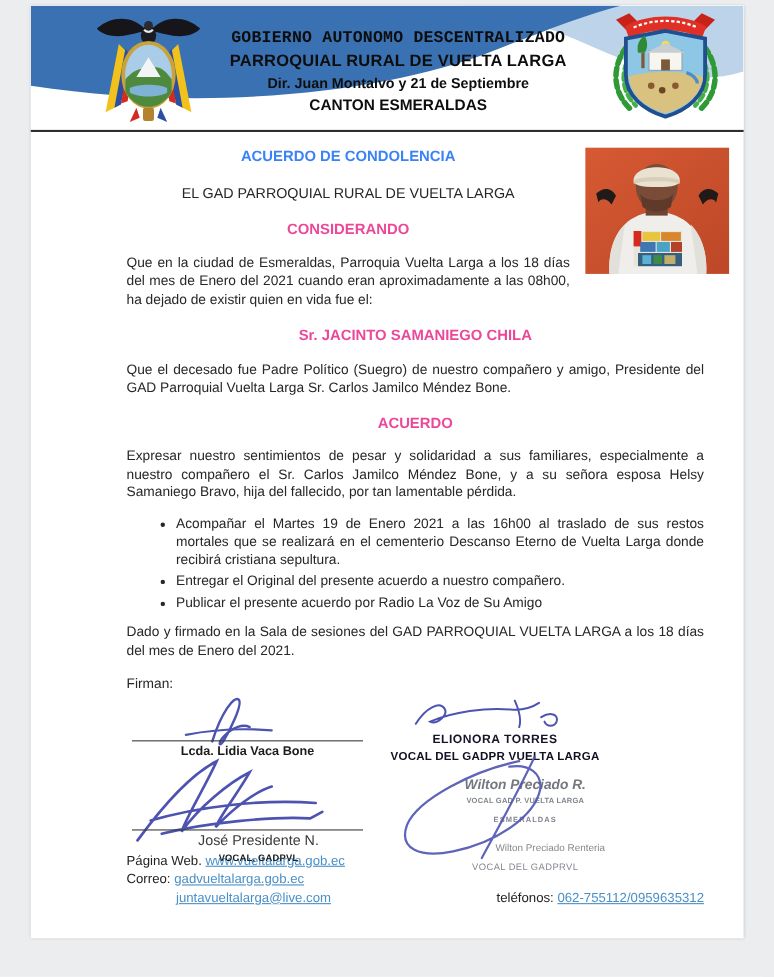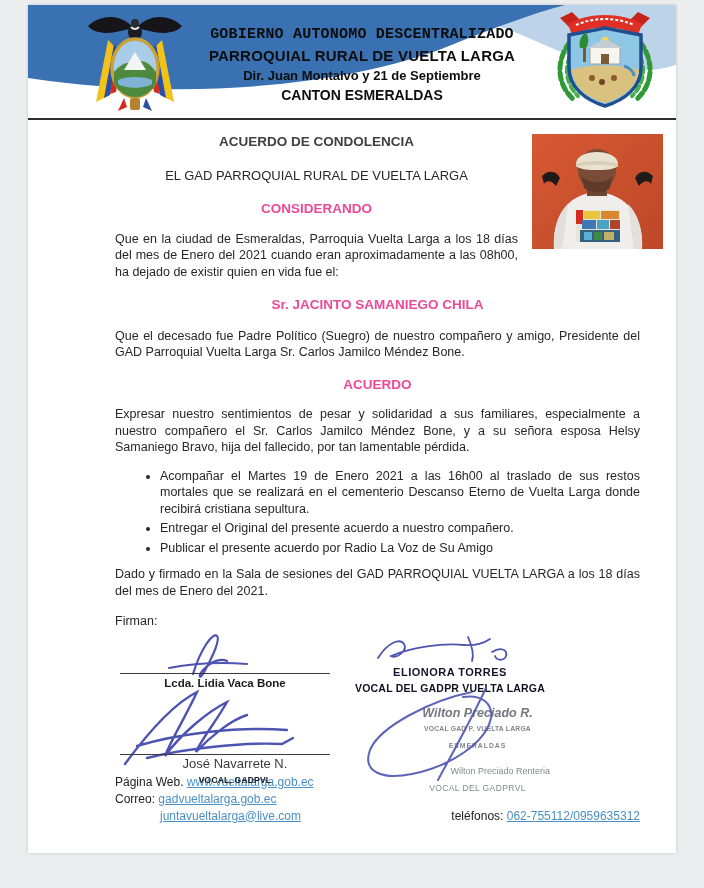--- a/index.html
+++ b/index.html
@@ -25,21 +25,21 @@
   .htext .h4{font-size:14px;font-weight:bold;line-height:18px;}
   
   .content{
     position:relative;padding:6px 36px 0 87px;
     font-size:12.5px;line-height:16.5px;color:#272727;
   }
   .photo{
     float:right;width:131px;height:115px;margin:8px -23px 8px 14px;
   }
   .photo svg{display:block;width:100%;height:100%;}
-  .c-title{text-align:center;font-weight:bold;font-size:13.5px;margin:8px 0 0;color:#404040;}
+  .c-title{text-align:center;font-weight:bold;font-size:13.5px;margin:8px 0 0;color:#3b82f6;}
   .c-sub{text-align:center;font-size:13px;margin:17px 0 0;}
   .c-head{text-align:center;font-weight:bold;font-size:13.5px;margin:17px 0 0;color:#ec4899;}
   .para{margin:13px 0 0;text-align:justify;}
   .para.m14{margin-top:14px;}
   .bullets{margin:12px 0 0;padding:0 0 0 45px;}
   .bullets li{text-align:justify;margin:0 0 3px;}
   .firman{margin:14px 0 0;}
   
   .sig-area{position:relative;height:144px;font-size:11px;color:#1c1c1c;}
   .ink{position:absolute;pointer-events:none;}
@@ -219,21 +219,21 @@
       <div class="sig-block" style="left:240px;top:34px;width:190px">
         <div class="r1-name">ELIONORA TORRES</div>
         <div class="r1-title">VOCAL DEL GADPR VUELTA LARGA</div>
       </div>
 
       <svg class="ink" style="left:0;top:56px;width:210px;height:82px" viewBox="0 0 210 82">
         <path d="M10 78 C32 48 58 18 82 6 C72 28 56 54 50 70 C66 48 92 26 112 16 C102 34 86 54 81 66 C96 50 116 34 132 29 M22 60 C62 48 122 40 172 44 M32 72 C72 62 132 56 167 58 L178 52" stroke="#4d53b0" fill="none" stroke-width="2.4" stroke-linecap="round"></path>
       </svg>
       <div class="sigline" style="left:5px;top:124px;width:210px"></div>
       <div class="sig-block" style="left:5px;top:126px;width:230px">
-        <div class="j-name">José Navarrete N.</div>
+        <div class="j-name">José Presidente N.</div>
         <div class="sig-title-sm">VOCAL, GADPVL</div>
       </div>
 
       <div class="stamp" style="position:absolute;left:290px;top:75px;width:145px">
         <div class="st1">Wilton Preciado R.</div>
         <div class="st2">VOCAL GAD P. VUELTA LARGA</div>
         <div class="st3">ESMERALDAS</div>
         <div class="st4">Wilton Preciado Renteria</div>
         <div class="st5">VOCAL DEL GADPRVL</div>
       </div>

